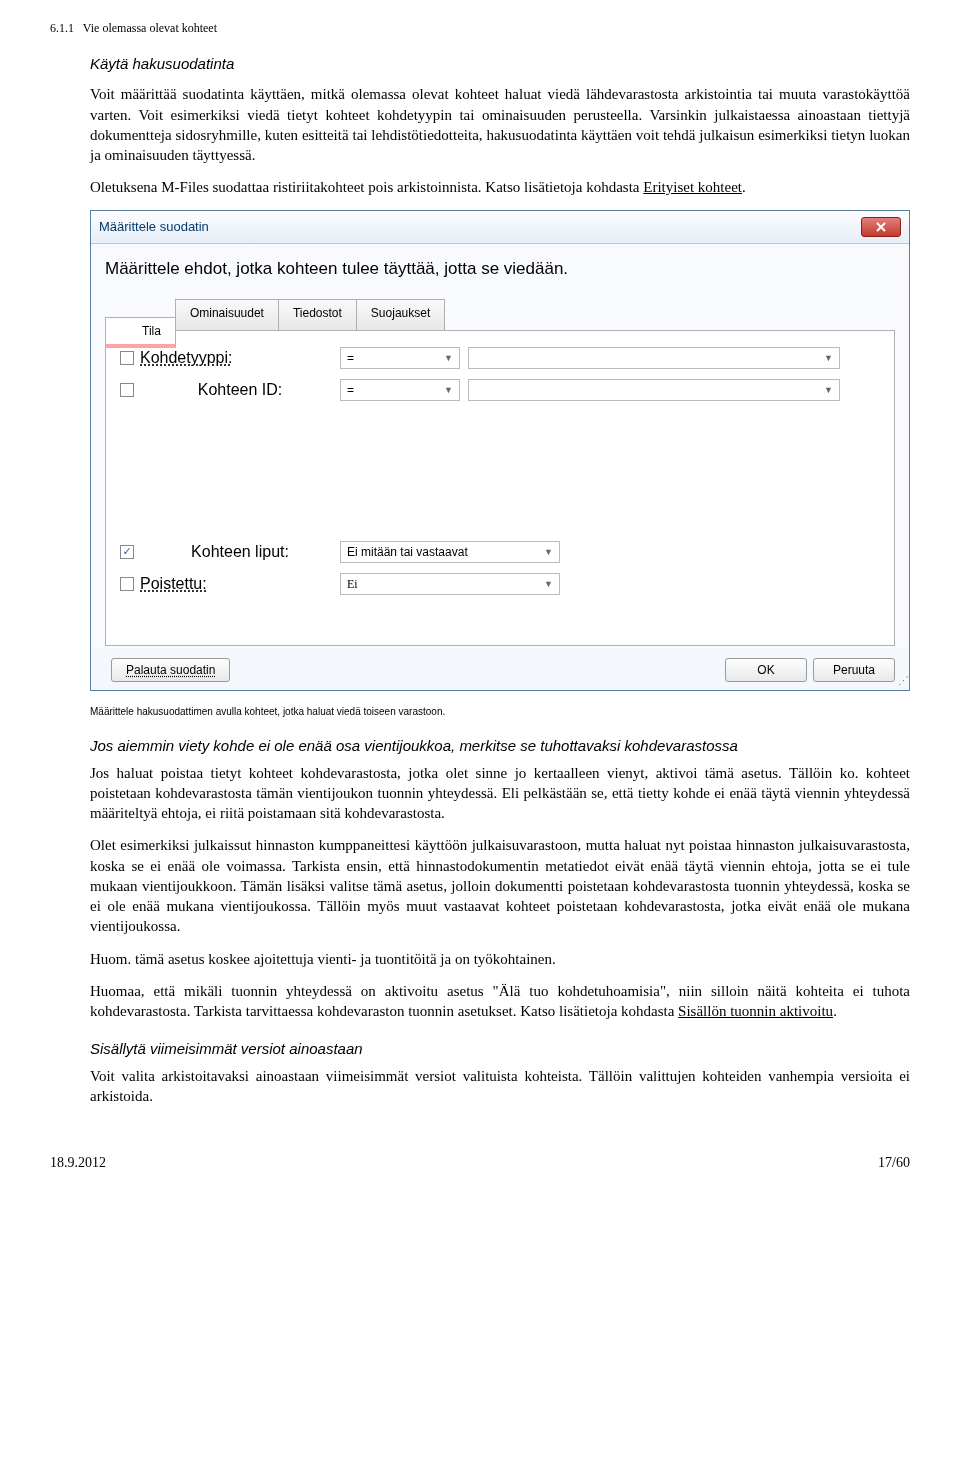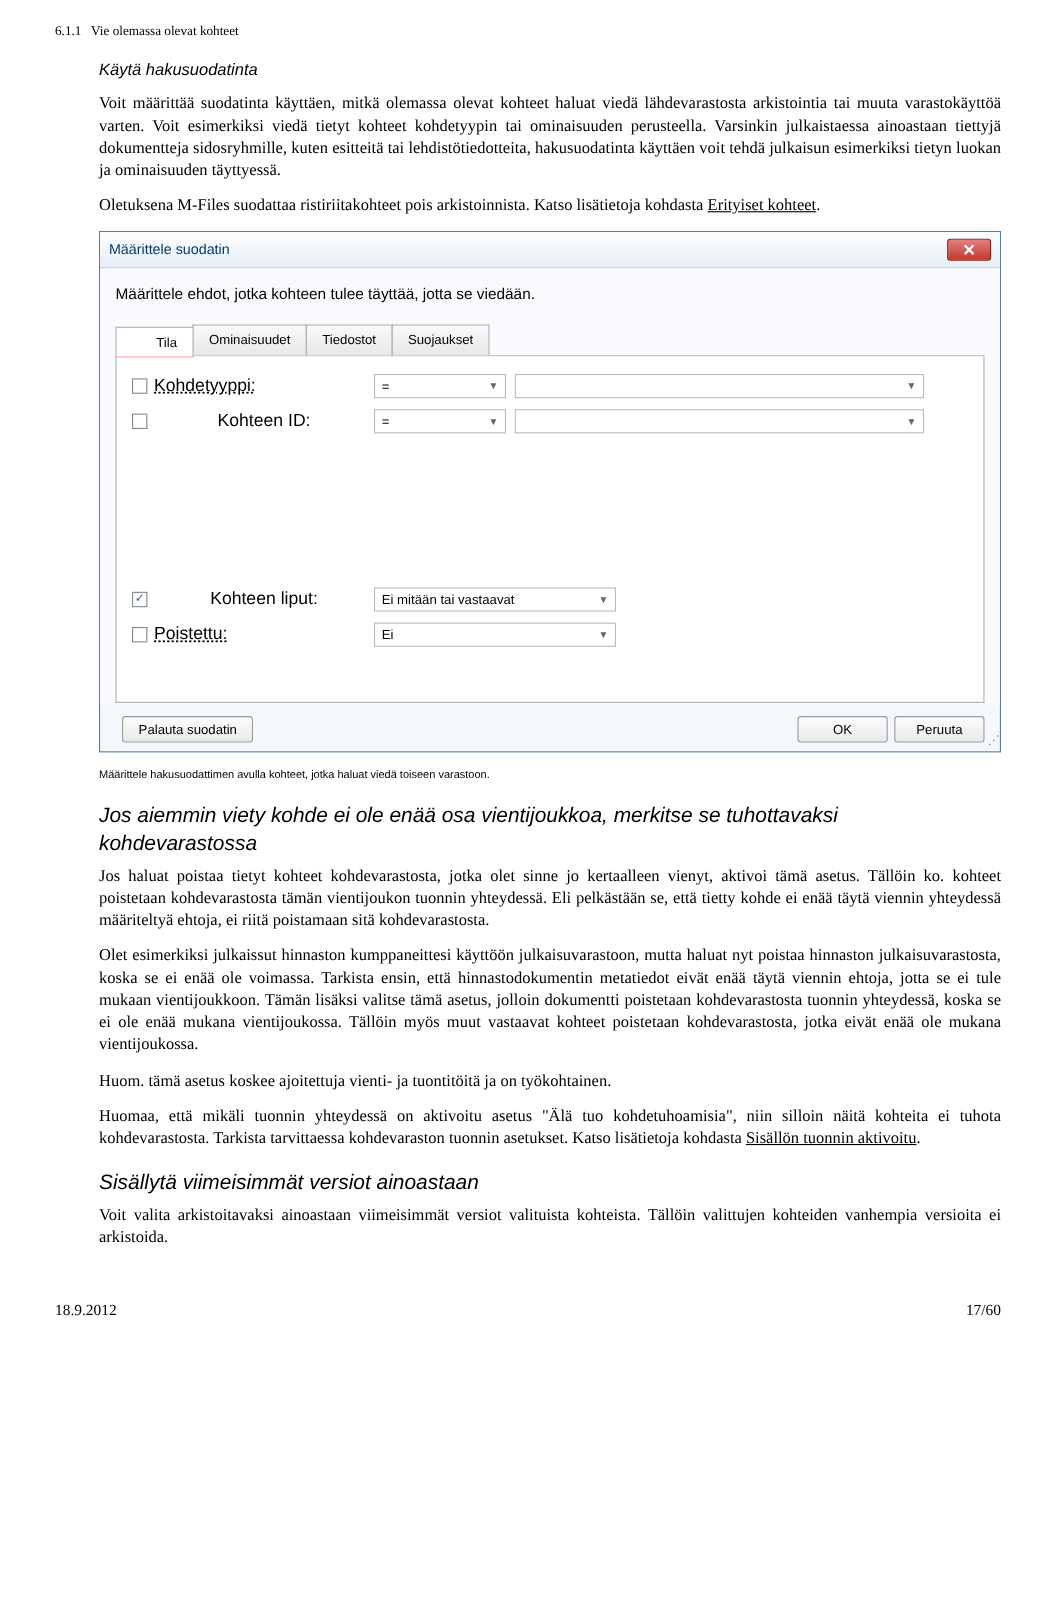--- a/index.html
+++ b/index.html
@@ -46,38 +46,38 @@
     border: 1px solid #8a2015;
     border-radius: 3px;
     color: #fff;
     display: flex; align-items: center; justify-content: center;
     font-weight: bold;
   }
   .dialog-body {
     padding: 14px 14px 2px 14px;
     background: #f8fafd;
   }
-  .dialog-desc { margin-bottom: 18px; font-size: 14px; }
+  .dialog-desc { margin-bottom: 18px; font-size: 17px; }
   .tabs {
     display: flex;
     border-bottom: 1px solid #b0b0b0;
   }
   .tab {
     padding: 5px 14px;
     background: linear-gradient(#f9f9f9, #e8e8e8);
     border: 1px solid #b0b0b0;
     border-bottom: none;
     margin-right: -1px;
     font-size: 12px;
   }
   .tab.active {
     background: #fff;
     position: relative;
-    top: 2px;
-    border-bottom: 1px solid #fca5a5;
+    top: 18px;
+    border-bottom: 4px solid #fca5a5;
     padding-left: 36px;
   }
   .tab-panel {
     background: #fff;
     border: 1px solid #b0b0b0;
     border-top: none;
     padding: 16px 14px 40px 14px;
     min-height: 260px;
   }
   .filter-row {
@@ -137,20 +137,21 @@
     align-items: center;
     justify-content: center;
     min-width: 82px;
     height: 24px;
     padding: 0 14px;
     background: linear-gradient(#fdfdfd, #e9e9e9);
     border: 1px solid #9a9a9a;
     border-radius: 3px;
     font-size: 12px;
     margin-left: 6px;
+    text-decoration: underline;
     text-decoration-style: dotted;
     text-underline-offset: 2px;
   }
   .btn.no-under { text-decoration: none; }
   .button-row {
     display: flex;
     justify-content: space-between;
     padding: 10px 14px 2px 14px;
   }
   .button-row .right { display: flex; }
@@ -160,21 +161,21 @@
   }
 
   .caption {
     font-family: Arial, sans-serif;
     font-size: 10px;
     margin: 10px 0 18px 40px;
   }
   .sub-heading-2 {
     font-style: italic;
     font-family: Arial, sans-serif;
-    font-size: 19px;
+    font-size: 15px;
     margin: 18px 0 6px 0;
   }
 
   .footer {
     display: flex;
     justify-content: space-between;
     margin-top: 48px;
     font-size: 14px;
   }
 </style>
@@ -246,21 +247,21 @@
         <span class="chk">✓</span>
         <span class="lbl">Kohteen liput:</span>
         <span class="valuebox" style="max-width:220px; margin-right:0;">
           <span>Ei mitään tai vastaavat</span>
           <span class="combo-arrow">▼</span>
         </span>
       </div>
       <div class="filter-row">
         <span class="chk"></span>
         <span class="lbl">Poistettu:</span>
-        <span class="valuebox" style="max-width:220px; margin-right:13px;">
+        <span class="valuebox" style="max-width:220px; margin-right:13px;font-family:Liberation Serif, serif;">
           <span>Ei</span>
           <span class="combo-arrow">▼</span>
         </span>
       </div>
     </div>
   </div>
 
   <div class="button-row">
     <span class="btn">Palauta suodatin</span>
     <div class="right">

